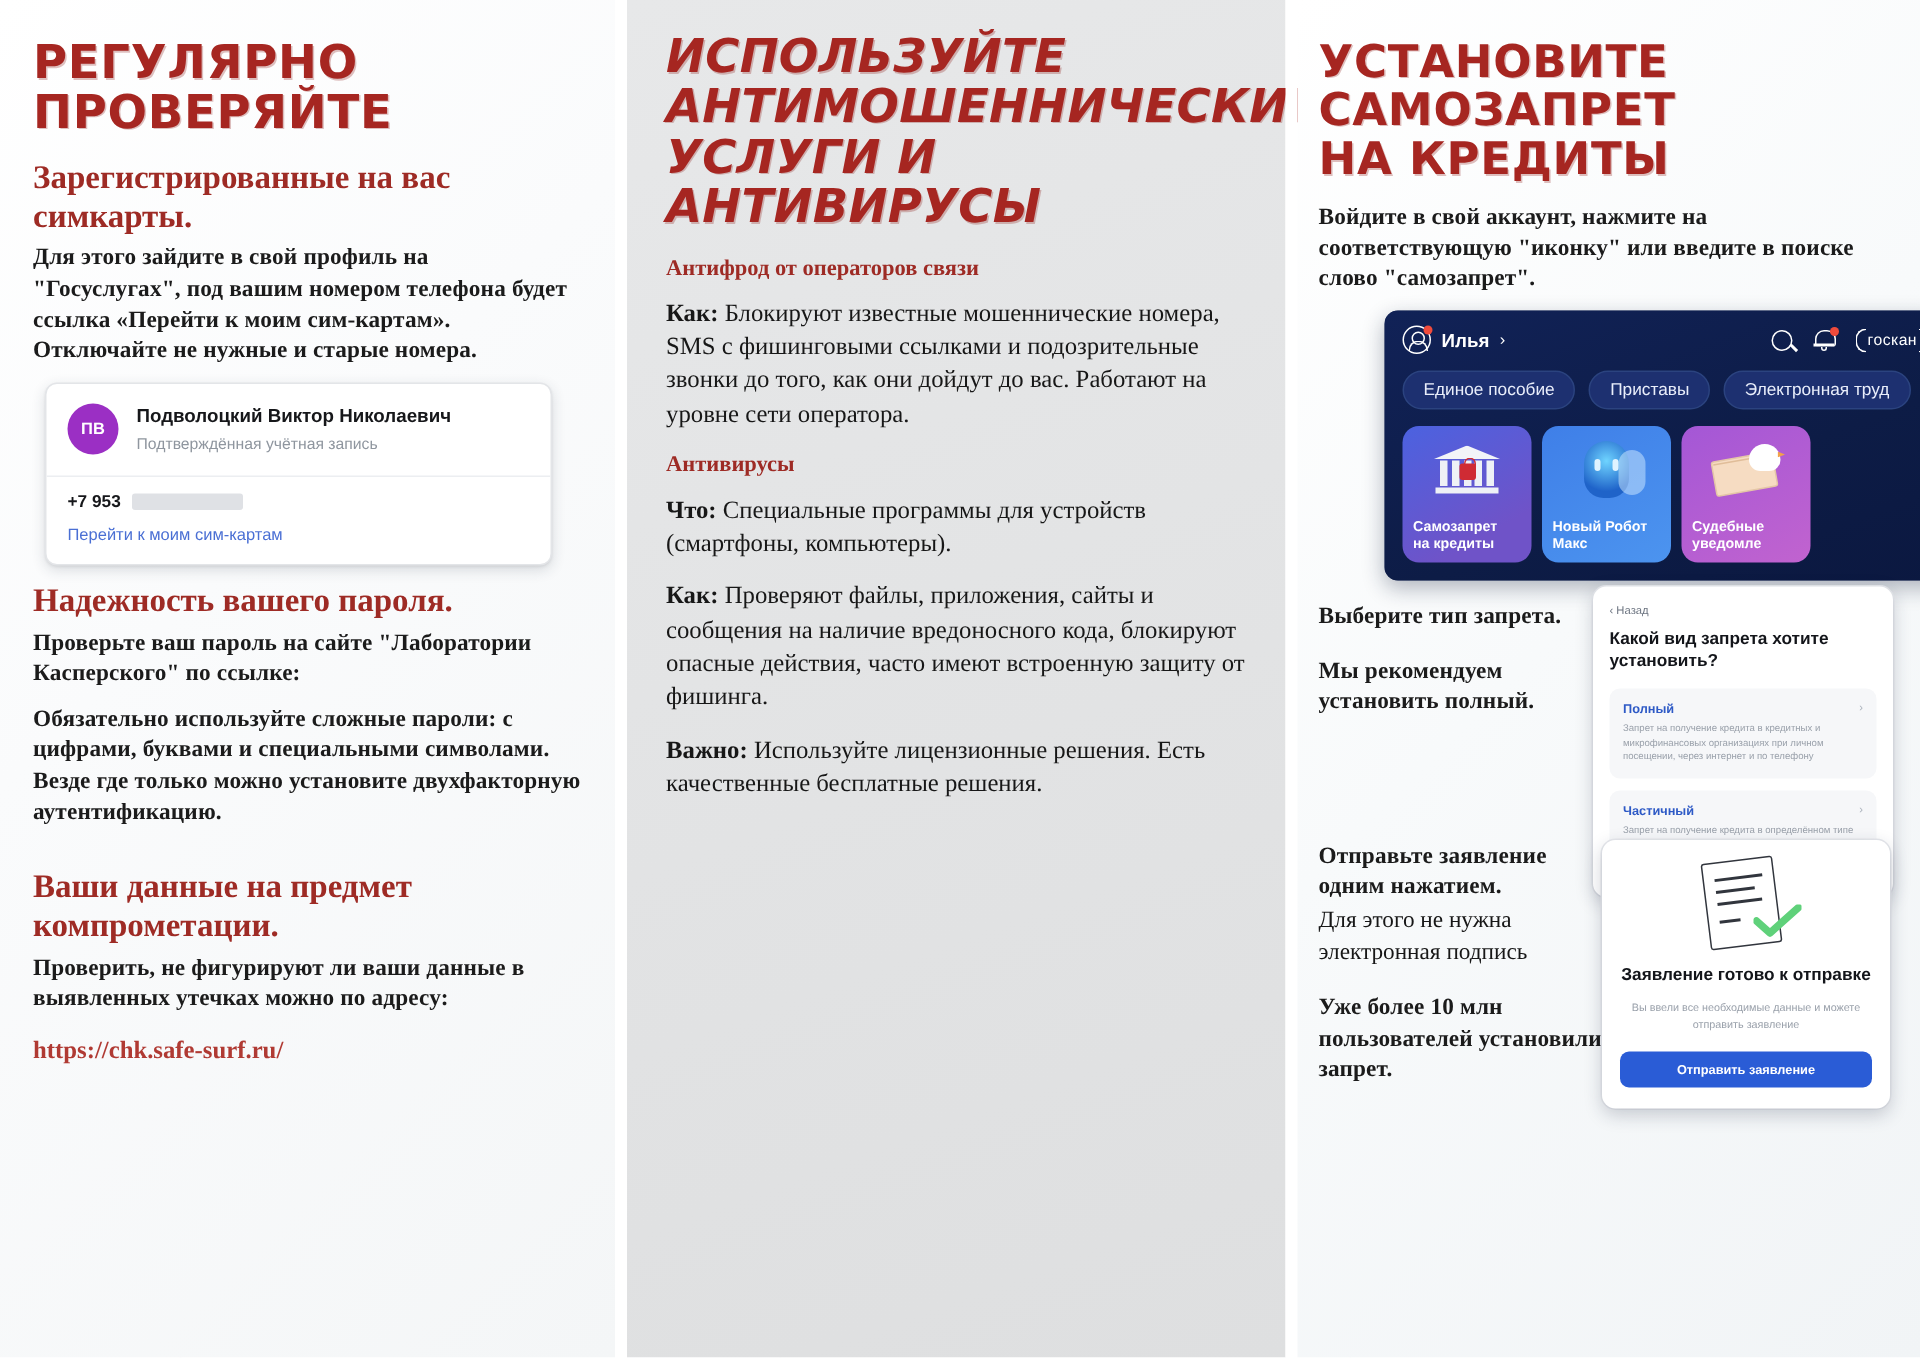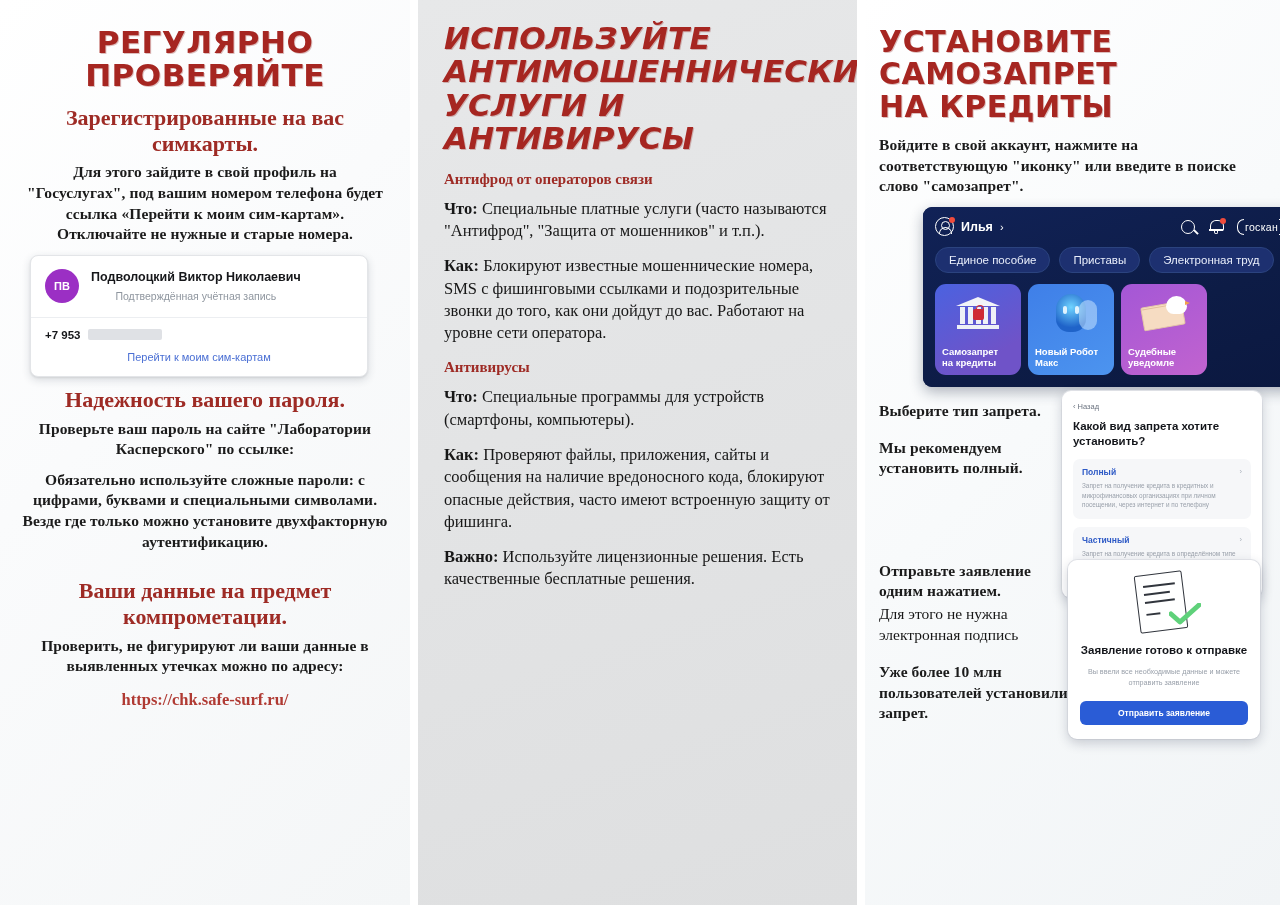--- a/index.html
+++ b/index.html
@@ -11,21 +11,21 @@
     position: relative;
   }
   .page { position: relative; width: 1280px; height: 905px; display: flex; }
 
   
   .watermark {
     position: absolute; inset: 0; pointer-events: none; z-index: 0; opacity: .55;
   }
 
   .col { position: relative; z-index: 1; height: 905px; }
-  .col-1 { width: 410px; background: linear-gradient(135deg,#ffffff 0%,#fafbfc 40%,#f4f6f7 100%); padding: 26px 22px 0 22px; text-align: center; }
+  .col-1 { width: 410px; background: linear-gradient(135deg,#ffffff 0%,#fafbfc 40%,#f4f6f7 100%); padding: 26px 22px 0 22px; }
   .gutter { width: 8px; background: #ffffff; height: 905px; position: relative; z-index: 1; }
   .col-2 { width: 439px; background: linear-gradient(160deg,#e7e8e9 0%,#e2e3e4 55%,#dedfe0 100%); padding: 22px 24px 0 26px; }
   .col-3 { width: 415px; background: linear-gradient(135deg,#ffffff 0%,#f8fafb 45%,#f1f4f6 100%); padding: 26px 14px 0 14px; }
 
   
   .big-head {
     font-family: "DejaVu Sans", sans-serif;
     font-weight: 700;
     color: #a62621;
     font-size: 31px;
@@ -281,23 +281,20 @@
     <div class="big-head">
       <div>ИСПОЛЬЗУЙТЕ</div>
       <div>АНТИМОШЕННИЧЕСКИЕ</div>
       <div>УСЛУГИ И</div>
       <div>АНТИВИРУСЫ</div>
     </div>
 
     <div class="sub-head-sm">Антифрод от операторов связи</div>
 
     <p class="body-serif">
-      <b>Что:</b><span> Специальные платные услуги (часто называются "Антифрод", "Защита от мошенников" и т.п.).</span>
-    </p>
-    <p class="body-serif">
       <b>Как:</b><span> Блокируют известные мошеннические номера, SMS с фишинговыми ссылками и подозрительные звонки до того, как они дойдут до вас. Работают на уровне сети оператора.</span>
     </p>
 
     <div class="sub-head-sm">Антивирусы</div>
 
     <p class="body-serif">
       <b>Что:</b><span> Специальные программы для устройств (смартфоны, компьютеры).</span>
     </p>
     <p class="body-serif">
       <b>Как:</b><span> Проверяют файлы, приложения, сайты и сообщения на наличие вредоносного кода, блокируют опасные действия, часто имеют встроенную защиту от фишинга.</span>

